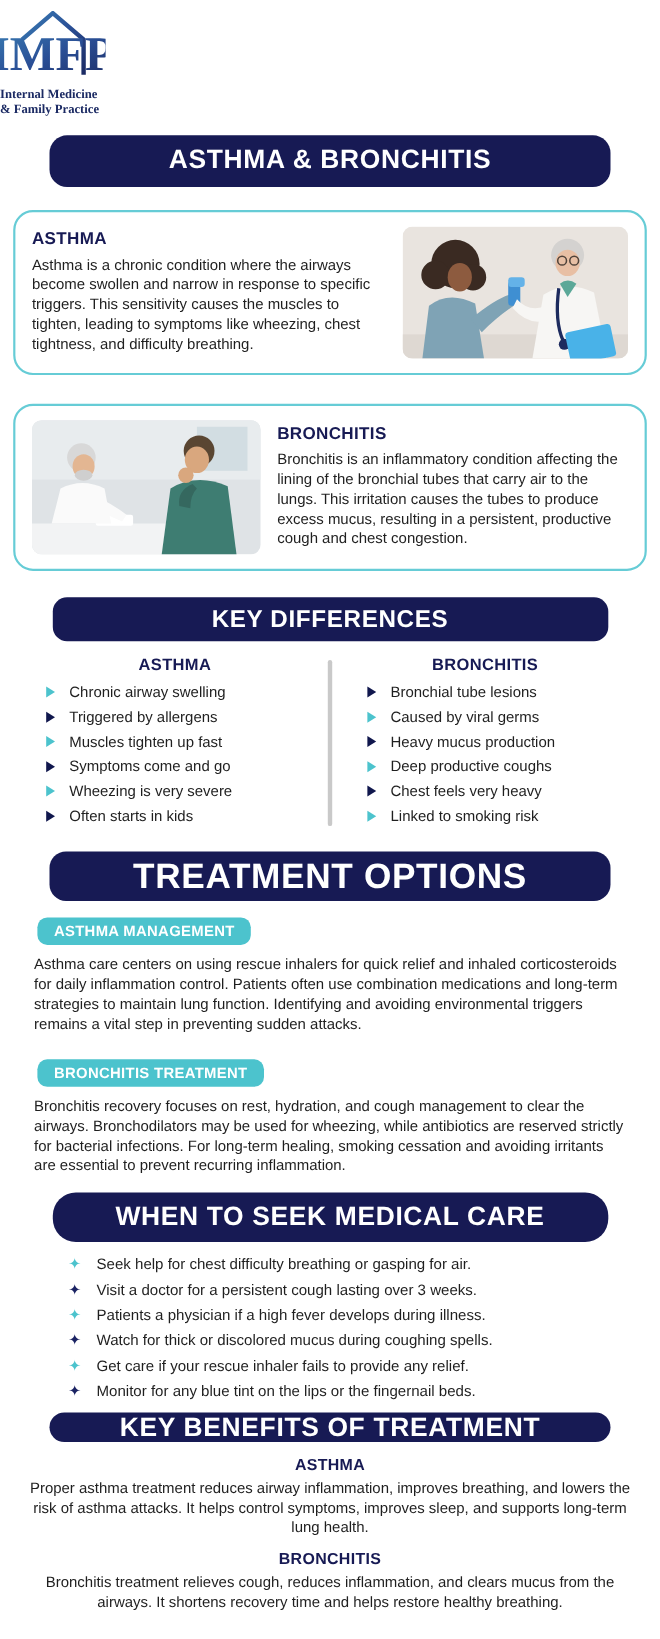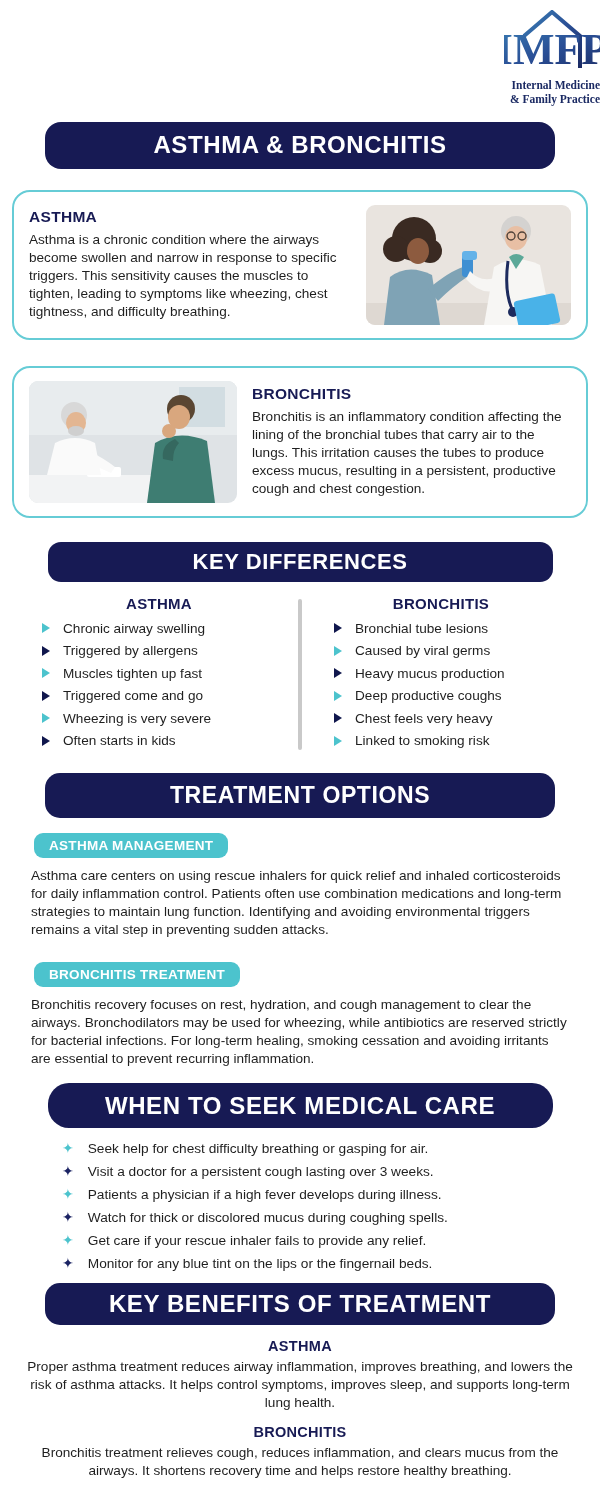--- a/index.html
+++ b/index.html
@@ -7,31 +7,31 @@
     --teal:#4cc3cd;
     --card_border:#66ccd6;
     --divider:#c9c9c9;
     --text:#1f1f1f;
   }
   *{margin:0;padding:0;box-sizing:border-box;}
   body{background:#ffffff;font-family:"Liberation Sans",sans-serif;}
   .page{width:600px;height:1490px;background:#ffffff;overflow:hidden;position:relative;}
 
   
-  .logo-wrap{padding-top:10px;text-align:right;}
+  .logo-wrap{padding-top:10px;text-align:left;}
   .logo-name{font-family:"Liberation Serif",serif;font-weight:bold;color:#1b2a63;font-size:11.5px;line-height:1.25;margin-top:2px;}
 
   
   .banner{background:var(--navy);color:#fff;text-align:center;font-weight:800;
     letter-spacing:.6px;display:flex;align-items:center;justify-content:center;}
   .banner.main{width:510px;height:47px;margin:15px auto 0;border-radius:16px;font-size:24px;}
   .banner.kd{width:505px;height:40px;margin:24px auto 0;border-radius:13px;font-size:22px;}
-  .banner.to{width:510px;height:45px;margin:17px auto 0;border-radius:15px;font-size:23px;}
+  .banner.to{width:510px;height:45px;margin:17px auto 0;border-radius:15px;font-size:32px;}
   .banner.seek{width:505px;height:45px;margin:15px auto 0;border-radius:21px;font-size:24px;text-align:center;}
-  .banner.ben{width:510px;height:42px;margin:12px auto 0;border-radius:15px;font-size:24px;}
+  .banner.ben{width:510px;height:27px;margin:12px auto 0;border-radius:15px;font-size:24px;}
 
   
   .card{width:576px;margin:21px auto 0;border:2px solid var(--card_border);border-radius:18px;
     padding:13px 15px;display:flex;gap:15px;align-items:center;background:#fff;}
   .card .txt{flex:1;}
   .card h3{color:var(--navy);font-size:15.5px;font-weight:800;letter-spacing:.3px;margin-bottom:5px;}
   .card p{font-size:13.6px;line-height:1.33;color:var(--text);}
   .photo{border-radius:9px;overflow:hidden;flex:0 0 auto;display:block;}
 
   
@@ -157,21 +157,21 @@
         <li>
             <span class="tri navy"></span>
             <span>Triggered by allergens</span>
           </li>
         <li>
             <span class="tri"></span>
             <span>Muscles tighten up fast</span>
           </li>
         <li>
             <span class="tri navy"></span>
-            <span>Triggered come and go</span>
+            <span>Symptoms come and go</span>
           </li>
         <li>
             <span class="tri"></span>
             <span>Wheezing is very severe</span>
           </li>
         <li>
             <span class="tri navy"></span>
             <span>Often starts in kids</span>
           </li>
       </ul>

